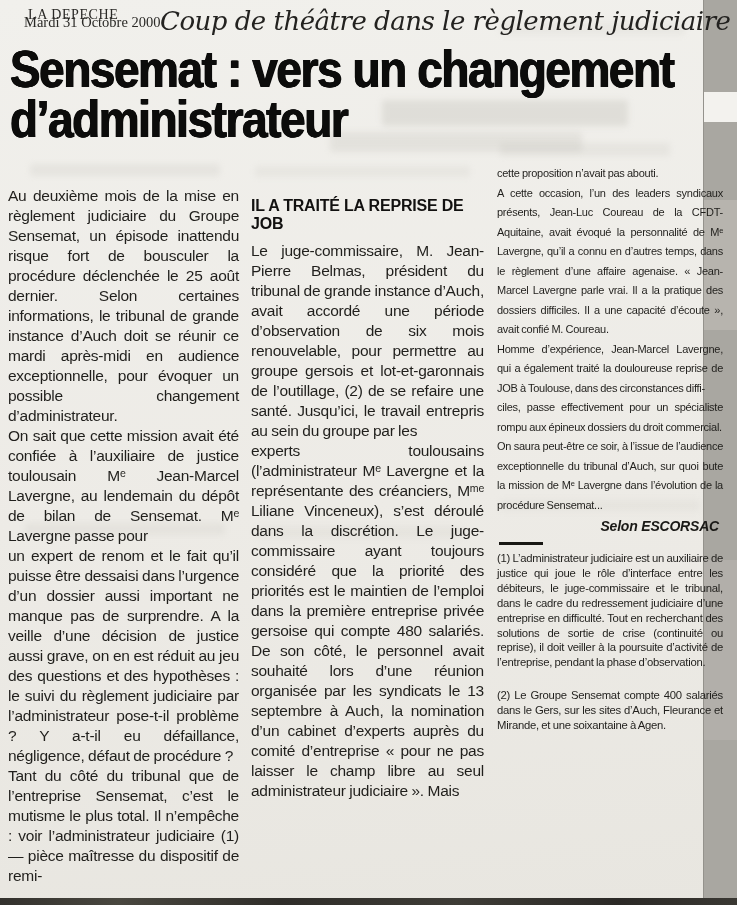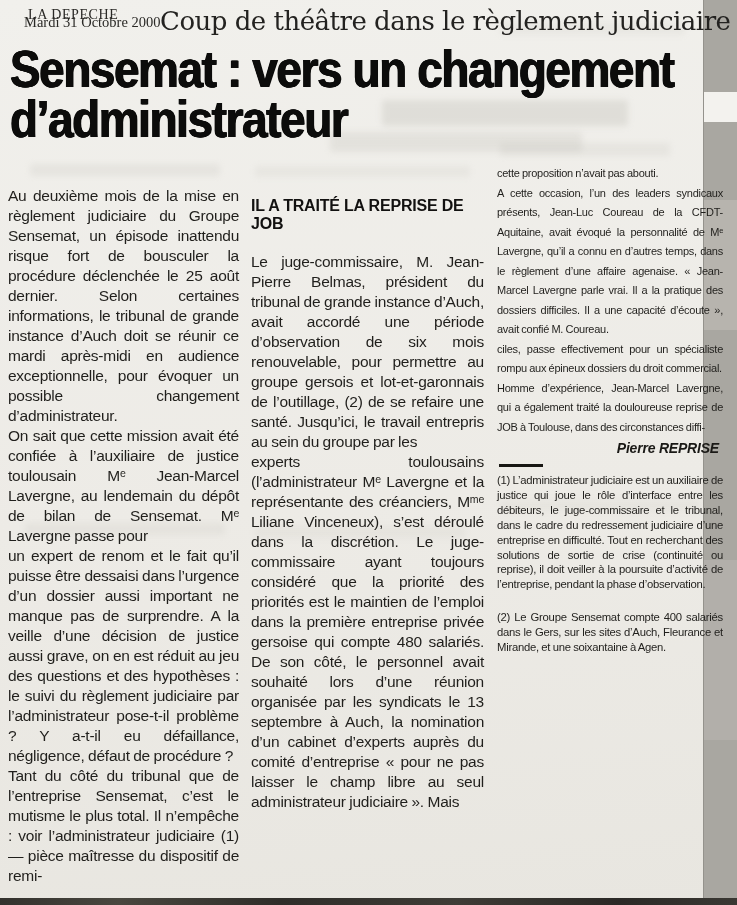--- a/index.html
+++ b/index.html
@@ -18,37 +18,37 @@
   .bottom-band{ position:absolute; left:0; bottom:0; width:737px; height:7px;
     background:linear-gradient(90deg,#33312d 0%,#49473f 16%,#2f2d29 38%,#3e3c36 62%,#2b2926 84%,#3a3833 100%); }
   .ghost{ position:absolute; background:#b2b0a8; filter:blur(3px); border-radius:2px; }
 
   
   .masthead-title{ position:absolute; left:28px; top:7px; font-family:"Liberation Serif","DejaVu Serif",serif;
     font-size:14px; letter-spacing:.6px; color:#2a2926; }
   .masthead-date{ position:absolute; left:24px; top:14px; font-family:"Liberation Serif","DejaVu Serif",serif;
     font-size:14.5px; color:#2a2926; }
   .kicker{ position:absolute; left:160px; top:6px; font-family:"DejaVu Serif","Liberation Serif",serif;
-    font-size:26px; letter-spacing:-.5px; color:#232220; white-space:nowrap; }
+    font-style:italic; font-size:26px; letter-spacing:-.5px; color:#232220; white-space:nowrap; }
   .headline{ position:absolute; left:10px; top:44px; font-weight:bold; font-size:52px; line-height:50px;
     letter-spacing:-1.5px; color:#0c0c0b; transform:scaleX(.88); transform-origin:left top;
     text-shadow:.7px 0 0 currentColor,-.7px 0 0 currentColor,0 .4px 0 currentColor; white-space:nowrap; }
 
   
   .col{ position:absolute; }
   .col p{ margin:0; text-align:justify; font-size:15.5px; line-height:20px;
     letter-spacing:-.25px; word-spacing:-.5px; color:#201f1c; }
   .col1{ left:8px;  top:186px; width:231px; }
   .col2{ left:251px; top:186px; width:233px; }
   .col3{ left:497px; top:164px; width:226px; }
   .col3 p{ font-size:11px; line-height:19.5px; } .mt-b{ margin-top:24px; } .mt-c{ margin-top:26px; }
   .mt-d{ margin-top:12px; } .mt-e{ margin-top:14px; } .mt-f{ margin-top:8px;  }
 
   .subhead{ font-weight:bold; font-size:16px; letter-spacing:-.2px; margin-top:11px; color:#121110; }
-  .col2 .after-subhead{ margin-top:19px; }
+  .col2 .after-subhead{ margin-top:8px; }
   .byline{ text-align:right; font-weight:bold; font-style:italic; font-size:14px;
     letter-spacing:-.2px; margin-top:3px; padding-right:4px; color:#1a1916; }
   .fn-rule{ width:44px; height:3px; background:#181713; margin:8px 0 6px 2px; }
   .footnote{ font-size:11.3px !important; line-height:14.9px !important;
     letter-spacing:-.1px; color:#262521; }
   .footnote + .footnote{ margin-top:18px; }
 </style>
 </head>
 <body>
 
@@ -88,21 +88,22 @@
 
   <div class="col col2">
     <div class="subhead">IL A TRAITÉ LA REPRISE DE JOB</div>
     <p class="after-subhead">Le juge-commissaire, M. Jean-Pierre Belmas, président du tribunal de grande instance d’Auch, avait accordé une période d’observation de six mois renouvelable, pour permettre au groupe gersois et lot-et-garonnais de l’outillage, (2) de se refaire une santé. Jusqu’ici, le travail entrepris au sein du groupe par les</p>
     <p class="mt-e">experts toulousains (l’administrateur Mᵉ Lavergne et la représentante des créanciers, Mᵐᵉ Liliane Vinceneux), s’est déroulé dans la discrétion. Le juge-commissaire ayant toujours considéré que la priorité des priorités est le maintien de l’emploi dans la première entreprise privée gersoise qui compte 480 salariés. De son côté, le personnel avait souhaité lors d’une réunion organisée par les syndicats le 13 septembre à Auch, la nomination d’un cabinet d’experts auprès du comité d’entreprise « pour ne pas laisser le champ libre au seul administrateur judiciaire ». Mais</p>
   </div>
 
   <div class="col col3">
     <p>cette proposition n’avait pas abouti.</p>
     <p class="mt-d">A cette occasion, l’un des leaders syndicaux présents, Jean-Luc Coureau de la CFDT-Aquitaine, avait évoqué la personnalité de Mᵉ Lavergne, qu’il a connu en d’autres temps, dans le règlement d’une affaire agenaise. « Jean-Marcel Lavergne parle vrai. Il a la pratique des dossiers difficiles. Il a une capacité d’écoute », avait confié M. Coureau.</p>
+    <p class="mt-e">Homme d’expérience, Jean-Marcel Lavergne, qui a également traité la douloureuse reprise de JOB à Toulouse, dans des circonstances diffi-</p>
     <p class="mt-e">ciles, passe effectivement pour un spécialiste rompu aux épineux dossiers du droit commercial.</p>
-    <p class="mt-e">Homme d’expérience, Jean-Marcel Lavergne, qui a également traité la douloureuse reprise de JOB à Toulouse, dans des circonstances diffi-</p>
-    <div class="byline">Pierre REPRISE</div>
+    <p class="mt-f">On saura peut-être ce soir, à l’issue de l’audience exceptionnelle du tribunal d’Auch, sur quoi bute la mission de Mᵉ Lavergne dans l’évolution de la procédure Sensemat...</p>
+    <div class="byline">Selon ESCORSAC</div>
     <div class="fn-rule"></div>
     <p class="footnote">(1) L’administrateur judiciaire est un auxiliaire de justice qui joue le rôle d’interface entre les débiteurs, le juge-commissaire et le tribunal, dans le cadre du redressement judiciaire d’une entreprise en difficulté. Tout en recherchant des solutions de sortie de crise (continuité ou reprise), il doit veiller à la poursuite d’activité de l’entreprise, pendant la phase d’observation.</p>
     <p class="footnote">(2) Le Groupe Sensemat compte 400 salariés dans le Gers, sur les sites d’Auch, Fleurance et Mirande, et une soixantaine à Agen.</p>
   </div>
 
 </div>
 
 </body></html>

